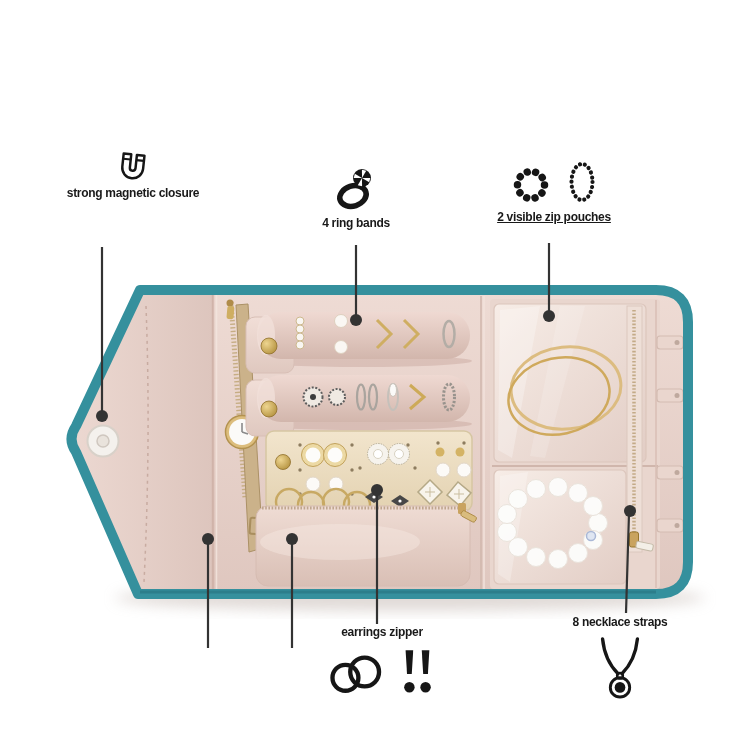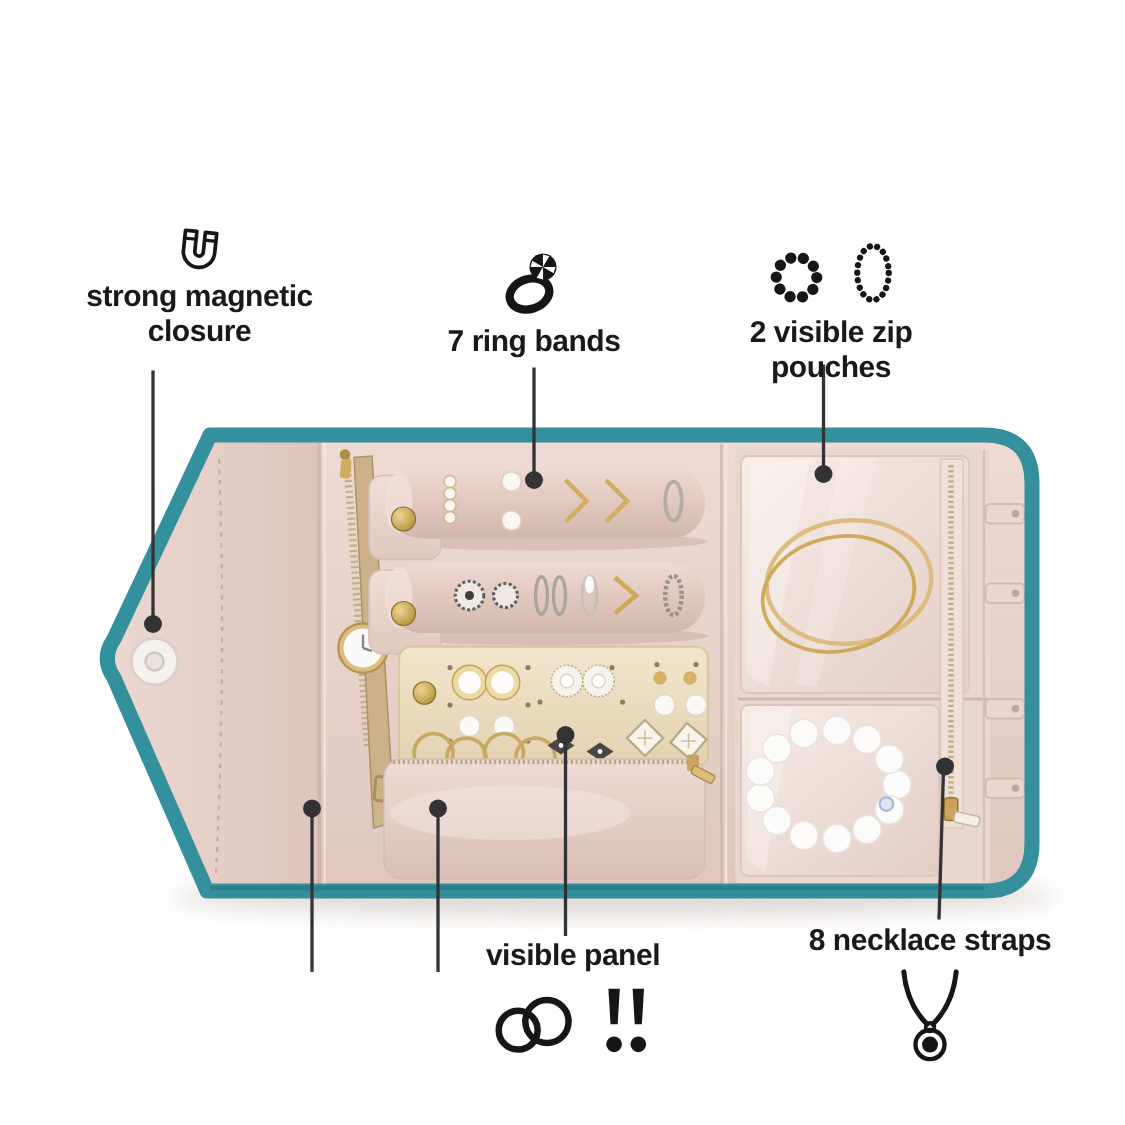--- a/index.html
+++ b/index.html
@@ -1,21 +1,21 @@
 <!DOCTYPE html>
 <html style="--background: #ffffff; --trim-teal: #35909d; --trim-teal-dark: #256f7b; --fabric-blush: #e7d2ca; --fabric-blush-deep: #d9bfb5; --satin-light: #f3e5dd; --panel-cream: #efe2c8; --hardware-gold: #c9a35f; --callout-ink: #333333; --label-ink: #191919;"><head>
 <meta charset="utf-8">
 <style>
   * { margin:0; padding:0; box-sizing:border-box; }
   html,body { width:750px; height:750px; }
   body { font-family:"Liberation Sans","DejaVu Sans",sans-serif; background:#fff; }
   .stage { position:relative; width:750px; height:750px; background:var(--background,#ffffff); overflow:hidden; }
   .organizer-svg { position:absolute; left:0; top:0; }
   .ann { position:absolute; text-align:center; color:var(--label-ink,#191919); z-index:2; }
-  .ann-label { font-size:20px; font-weight:700; letter-spacing:-0.3px; line-height:1.13; }
+  .ann-label { font-size:12px; font-weight:700; letter-spacing:-0.3px; line-height:1.13; }
   .ann-icons { display:flex; justify-content:center; align-items:flex-end; gap:14px; }
   .ann-top .ann-icons { margin-bottom:5px; }
   .ann-bottom .ann-icons { margin-top:7px; align-items:center; }
   .icon svg { display:block; }
 </style>
 </head>
 <body>
 
 <div class="stage">
 
@@ -284,42 +284,42 @@
             <g fill="#ffffff">
               <path d="M0 0 L8 -2.2 L8 2.2 Z" transform="rotate(15)"></path>
               <path d="M0 0 L8 -2.2 L8 2.2 Z" transform="rotate(105)"></path>
               <path d="M0 0 L8 -2.2 L8 2.2 Z" transform="rotate(195)"></path>
               <path d="M0 0 L8 -2.2 L8 2.2 Z" transform="rotate(285)"></path>
             </g>
           </g>
         </svg>
       </span>
     </div>
-    <div class="ann-label">7 ring bands</div>
-  </div>
-
-  <div class="ann ann-top" style="left:459px; top:158px; width:190px;">
+    <div class="ann-label">4 ring bands</div>
+  </div>
+
+  <div class="ann ann-top" style="left:459px; top:158px; width:190px;text-decoration:underline;">
     <div class="ann-icons">
       <span class="icon">
         <svg width="42" height="42" viewBox="0 0 42 42">
           <circle cx="21" cy="21" r="13.5" fill="none" stroke="#161616" stroke-width="7.5" stroke-dasharray="0.01 8.47" stroke-linecap="round"></circle>
         </svg>
       </span>
       <span class="icon">
         <svg width="32" height="48" viewBox="0 0 32 48">
           <ellipse cx="16" cy="24" rx="10.5" ry="18" fill="none" stroke="#161616" stroke-width="4.2" stroke-dasharray="0.01 5.05" stroke-linecap="round"></ellipse>
         </svg>
       </span>
     </div>
     <div class="ann-label">2 visible zip pouches</div>
   </div>
 
 
   <div class="ann ann-bottom" style="left:307px; top:626px; width:150px;">
-    <div class="ann-label">visible panel</div>
+    <div class="ann-label">earrings zipper</div>
     <div class="ann-icons">
       <span class="icon">
         <svg width="56" height="48" viewBox="0 0 58 50">
           <circle cx="18" cy="31" r="13.5" fill="none" stroke="#161616" stroke-width="4.5"></circle>
           <circle cx="38" cy="25" r="15" fill="none" stroke="#161616" stroke-width="4.5"></circle>
         </svg>
       </span>
       <span class="icon">
         <svg width="38" height="50" viewBox="0 0 40 52">
           <path d="M8 3 h8 l-1.5 25 h-5 Z" fill="#161616"></path>

